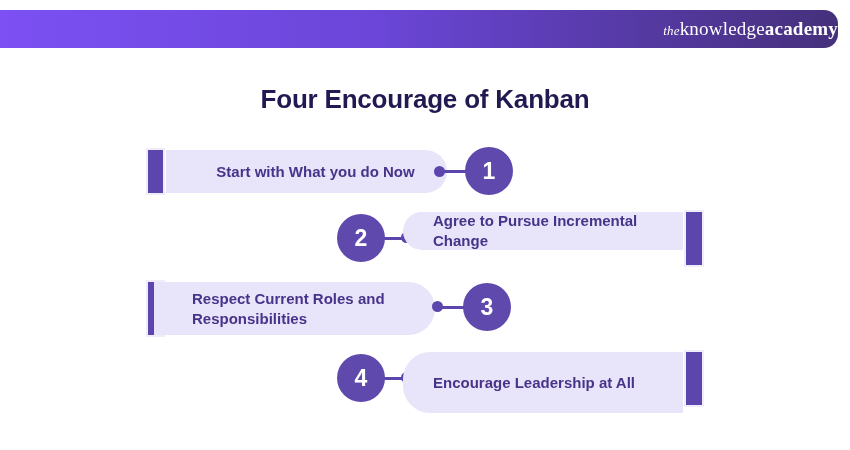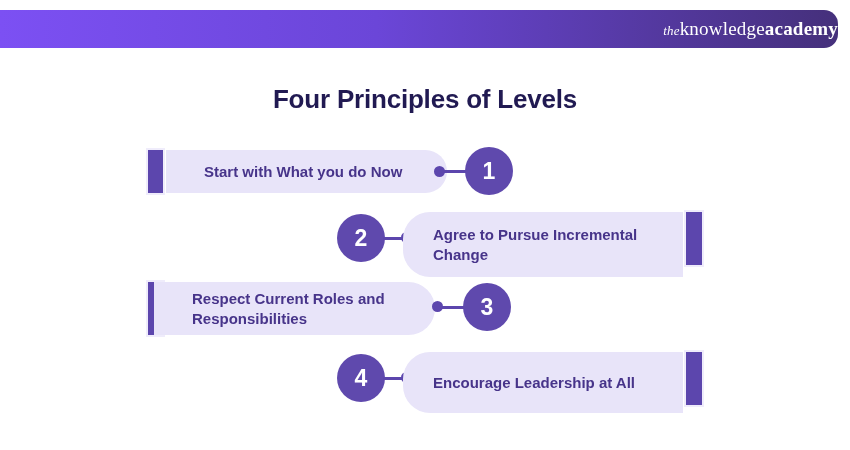--- a/index.html
+++ b/index.html
@@ -88,30 +88,30 @@
   }
   .conn-dot {
     position: absolute;
     width: 11px; height: 11px;
     border-radius: 50%;
     background: #5c46ad;
   }
 
   
   .bar-1    { left: 148px; top: 150px; width: 15px; height: 43px; }
-  .pill-1   { left: 166px; top: 150px; width: 281px; height: 43px; border-radius: 0 22px 22px 0; }
+  .pill-1   { left: 166px; top: 150px; width: 281px; height: 43px; border-radius: 0 22px 22px 0; align-items: center; }
   .line-1   { left: 438px; top: 170px; width: 30px; }
   .dot-1    { left: 434px; top: 166px; }
   .circle-1 { left: 465px; top: 147px; }
 
   
   .circle-2 { left: 337px; top: 214px; }
   .line-2   { left: 383px; top: 237px; width: 26px; }
   .dot-2    { left: 401px; top: 232px; }
-  .pill-2   { left: 403px; top: 212px; width: 280px; height: 65px; }
+  .pill-2   { left: 403px; top: 212px; width: 280px; height: 38px; }
   .bar-2    { left: 686px; top: 212px; width: 16px; height: 53px; }
 
   
   .bar-3    { left: 148px; top: 282px; width: 15px; height: 53px; }
   .pill-3   { left: 154px; top: 282px; width: 281px; height: 53px; }
   .line-3   { left: 436px; top: 306px; width: 30px; }
   .dot-3    { left: 432px; top: 301px; }
   .circle-3 { left: 463px; top: 283px; }
 
   
@@ -125,21 +125,21 @@
 <body>
 
 <div class="canvas">
 
   <div class="header-bar">
     <div class="logo">
       <span class="logo-the">the</span><span class="logo-knowledge">knowledge</span><span class="logo-academy">academy</span>
     </div>
   </div>
 
-  <div class="title">Four Principles of Levels</div>
+  <div class="title">Four Encourage of Kanban</div>
 
   <div class="accent-bar bar-1"></div>
   <div class="pill pill-left pill-1">
     <span class="pill-line">Start with What you do Now</span>
     <span class="pill-line"></span>
   </div>
   <div class="conn-line line-1"></div>
   <div class="conn-dot dot-1"></div>
   <div class="num-circle circle-1">1</div>
 

